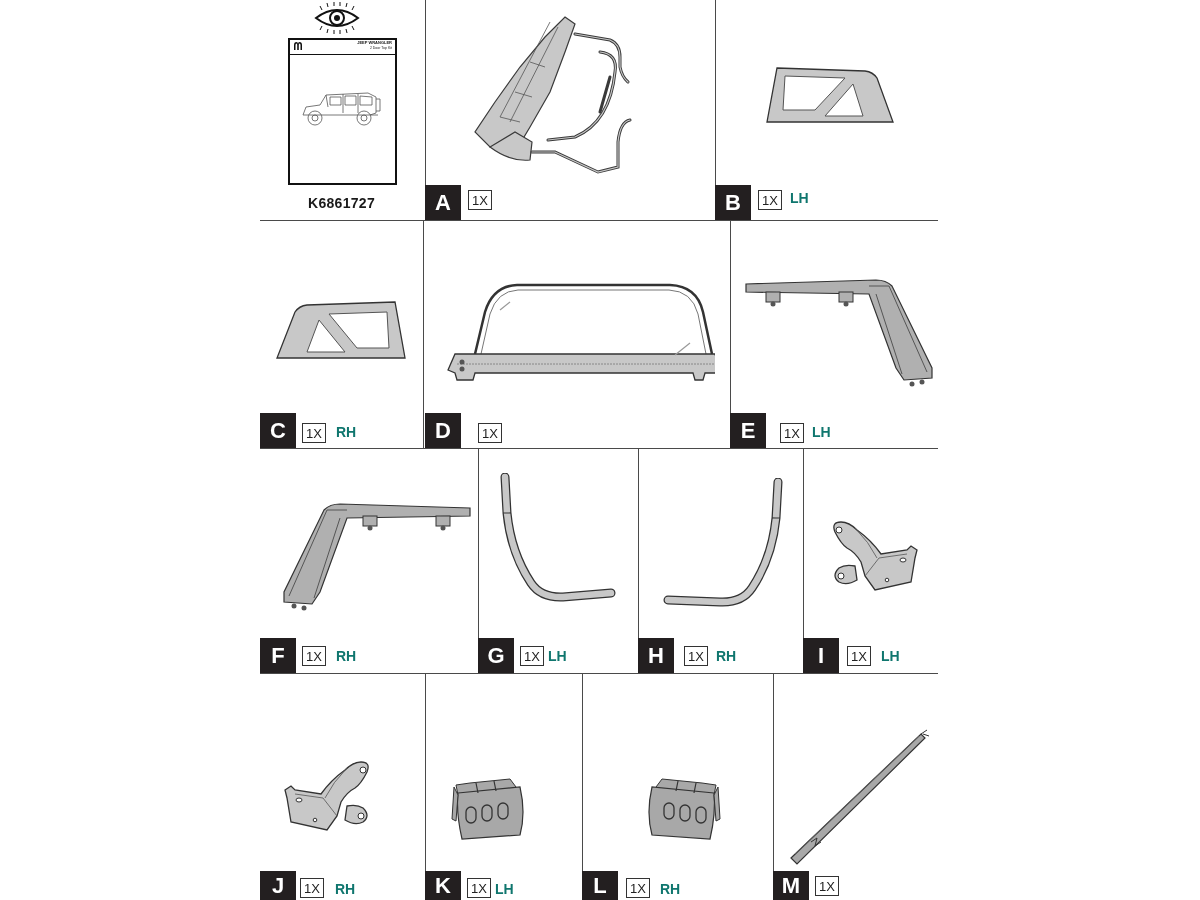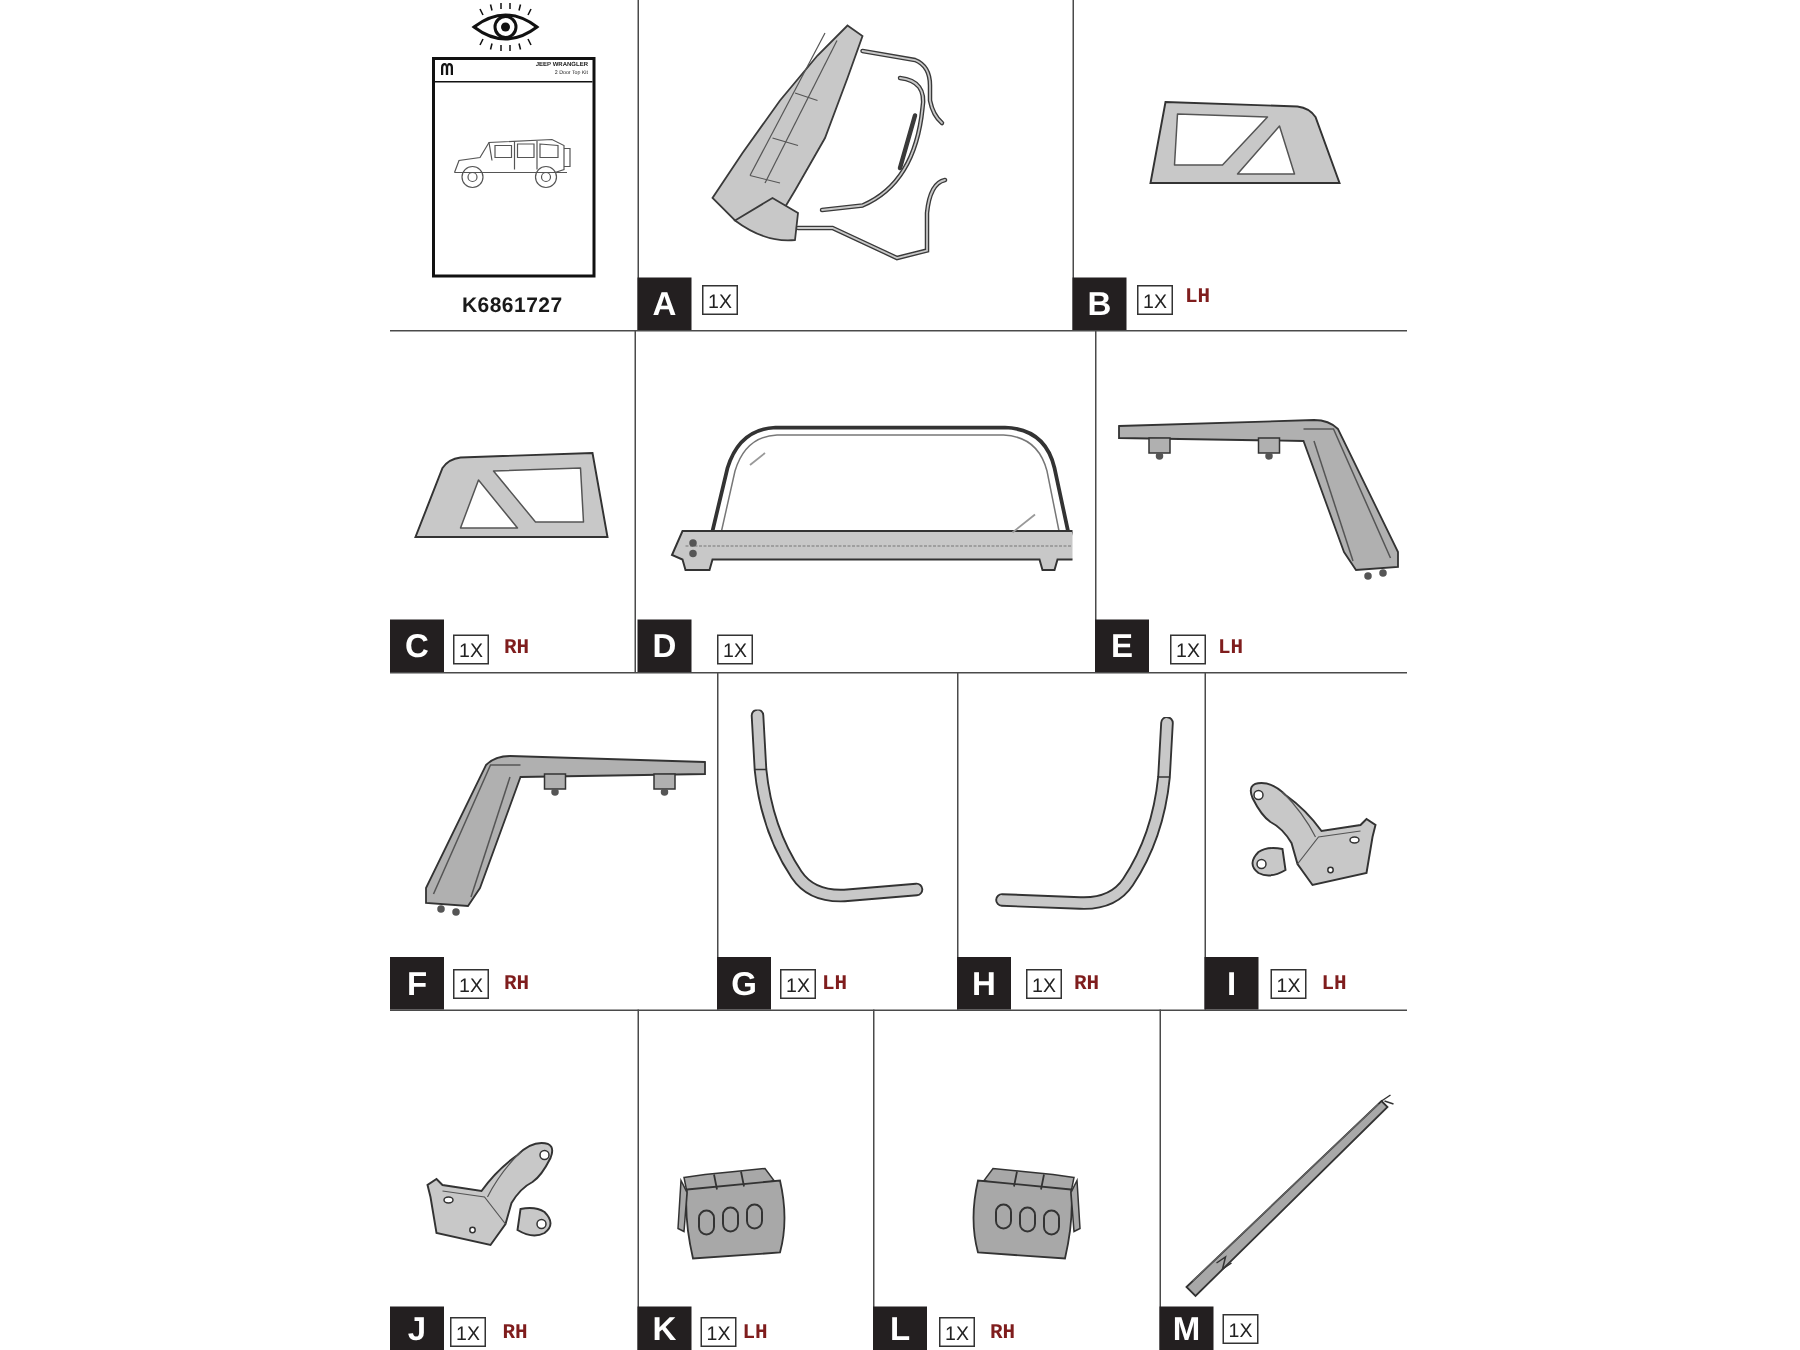--- a/index.html
+++ b/index.html
@@ -2,21 +2,21 @@
 <html><head>
 <meta charset="utf-8">
 <style>
   html,body{margin:0;padding:0;background:#ffffff;}
   body{width:1200px;height:900px;position:relative;overflow:hidden;font-family:"Liberation Sans",sans-serif;color:#1a1a1a;}
   .hl{position:absolute;height:1px;background:#4a4a4a;}
   .vl{position:absolute;width:1px;background:#4a4a4a;}
   .cell{position:absolute;}
   .letter{position:absolute;background:#231f20;color:#fff;font-weight:bold;font-size:22px;display:flex;align-items:center;justify-content:center;width:36px;height:35px;font-family:"Liberation Sans",sans-serif;}
   .qty{position:absolute;border:1px solid #333;font-size:13px;height:18px;width:22px;display:flex;align-items:center;justify-content:center;font-family:"Liberation Sans",sans-serif;color:#222;background:#fff;}
-  .side{position:absolute;font-size:14px;font-weight:bold;font-family:Liberation Mono, monospace;color:#7f1d1d;}
+  .side{position:absolute;font-size:14px;font-weight:bold;font-family:Liberation Sans, sans-serif;color:#0f766e;}
   .illu{position:absolute;}
   .partno{position:absolute;font-weight:bold;font-size:14px;letter-spacing:0.3px;}
   svg{display:block;}
 </style>
 </head>
 <body>
 
 <div class="vl" style="left:425px;top:0;height:220px;"></div>
 <div class="vl" style="left:715px;top:0;height:220px;"></div>
 <div class="hl" style="left:260px;top:220px;width:678px;"></div>

